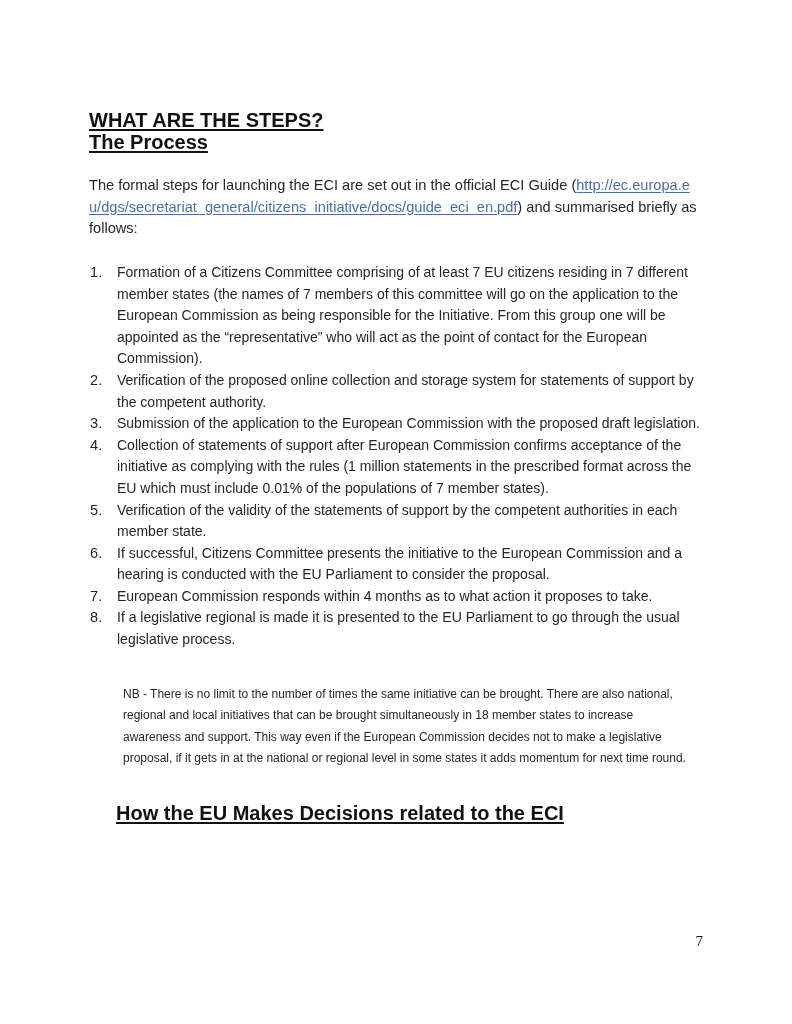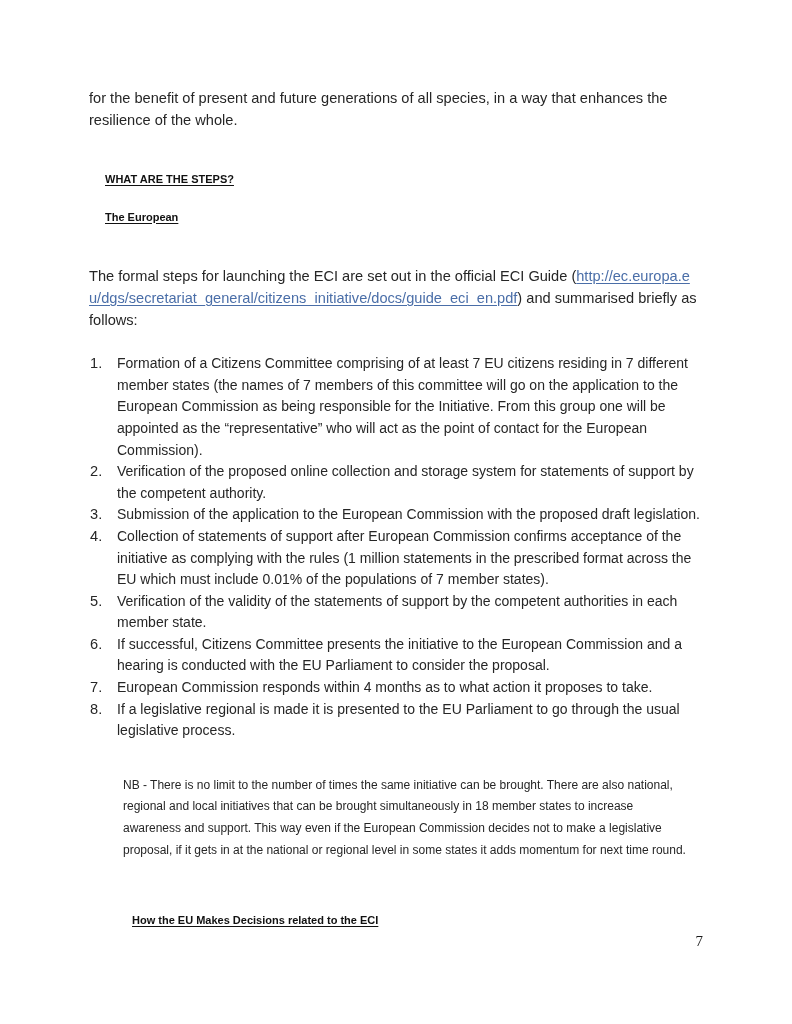--- a/index.html
+++ b/index.html
@@ -27,27 +27,27 @@
     font-size: 14.6px;
     line-height: 21.6px;
     margin: 0;
     color: #262626;
     text-align: left;
   }
   .spacer-md { height: 22px; }
   .spacer-lg { height: 26px; }
 
   .heading {
-    font-size: 11px;
+    font-size: 20px;
     line-height: 21.6px;
     font-weight: bold;
     text-decoration: underline;
     text-underline-offset: 2px;
     color: #111111;
-    margin: 16px;
+    margin: 0;
     display: block;
   }
 
   a.doclink, .doclink {
     color: #4a6ea8;
     text-decoration: underline;
     text-underline-offset: 1.5px;
     word-break: break-all;
   }
 
@@ -101,27 +101,26 @@
     color: #1a1a1a;
   }
 </style>
 </head>
 <body>
 
 <div class="page">
 
   <div class="content">
 
-    <p class="para">for the benefit of present and future generations of all species, in a way that enhances the resilience of the whole.</p>
 
     <div class="spacer-md"></div>
 
     <div>
       <span class="heading">WHAT ARE THE STEPS?</span>
-      <span class="heading">The European</span>
+      <span class="heading">The Process</span>
     </div>
 
     <div class="spacer-md"></div>
 
     <p class="para"><span>The formal steps for launching the ECI are set out in the official ECI Guide (</span><a class="doclink" href="#">http://ec.europa.eu/dgs/secretariat_general/citizens_initiative/docs/guide_eci_en.pdf</a><span>) and summarised briefly as follows:</span></p>
 
     <div class="spacer-md"></div>
 
     <ol class="steps">
       <li>Formation of a Citizens Committee comprising of at least 7 EU citizens residing in 7 different member states (the names of 7 members of this committee will go on the application to the European Commission as being responsible for the Initiative. From this group one will be appointed as the “representative” who will act as the point of contact for the European Commission).</li>

